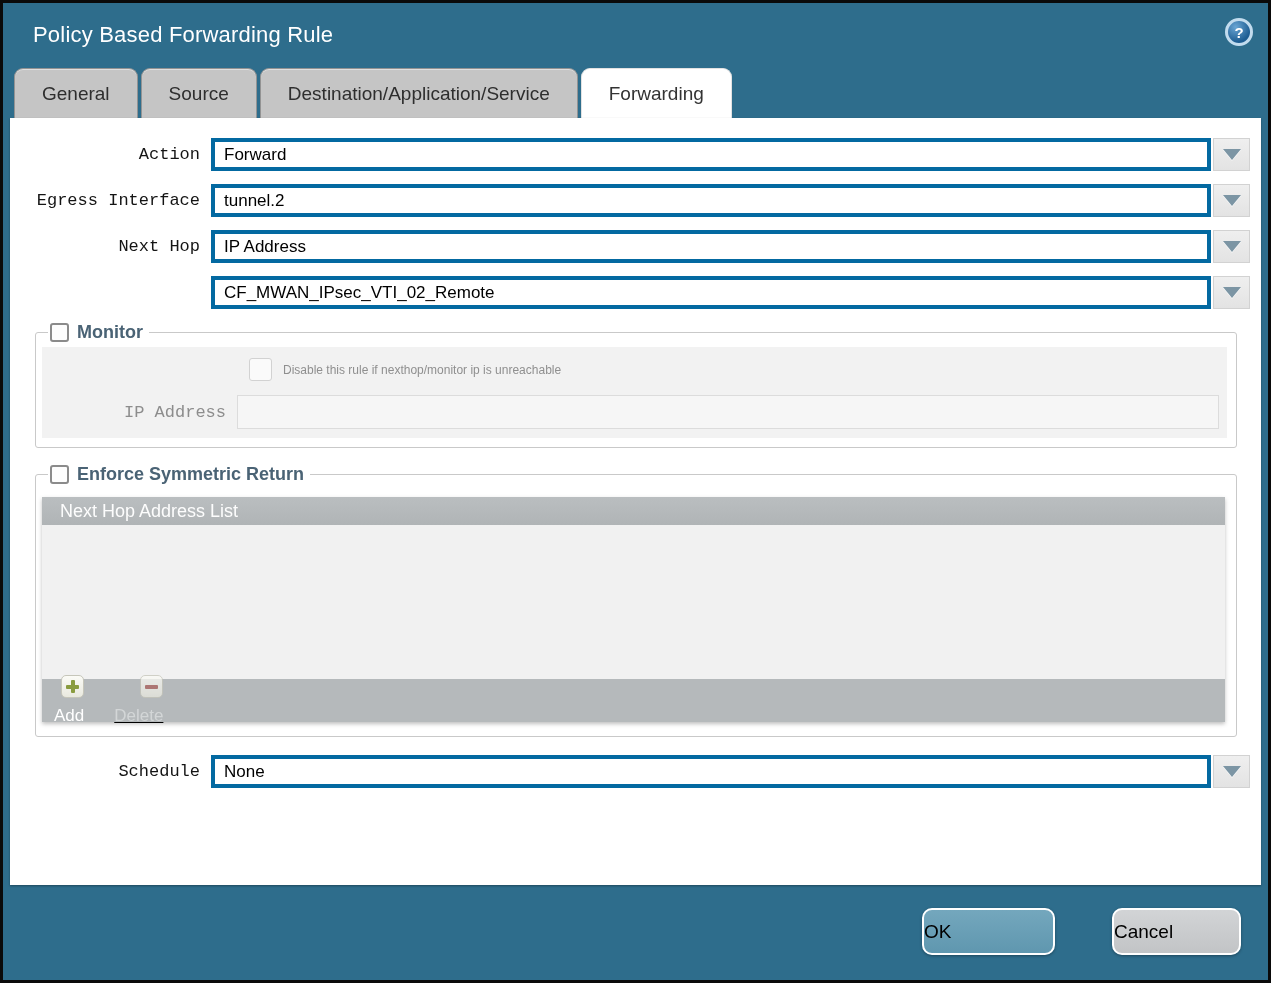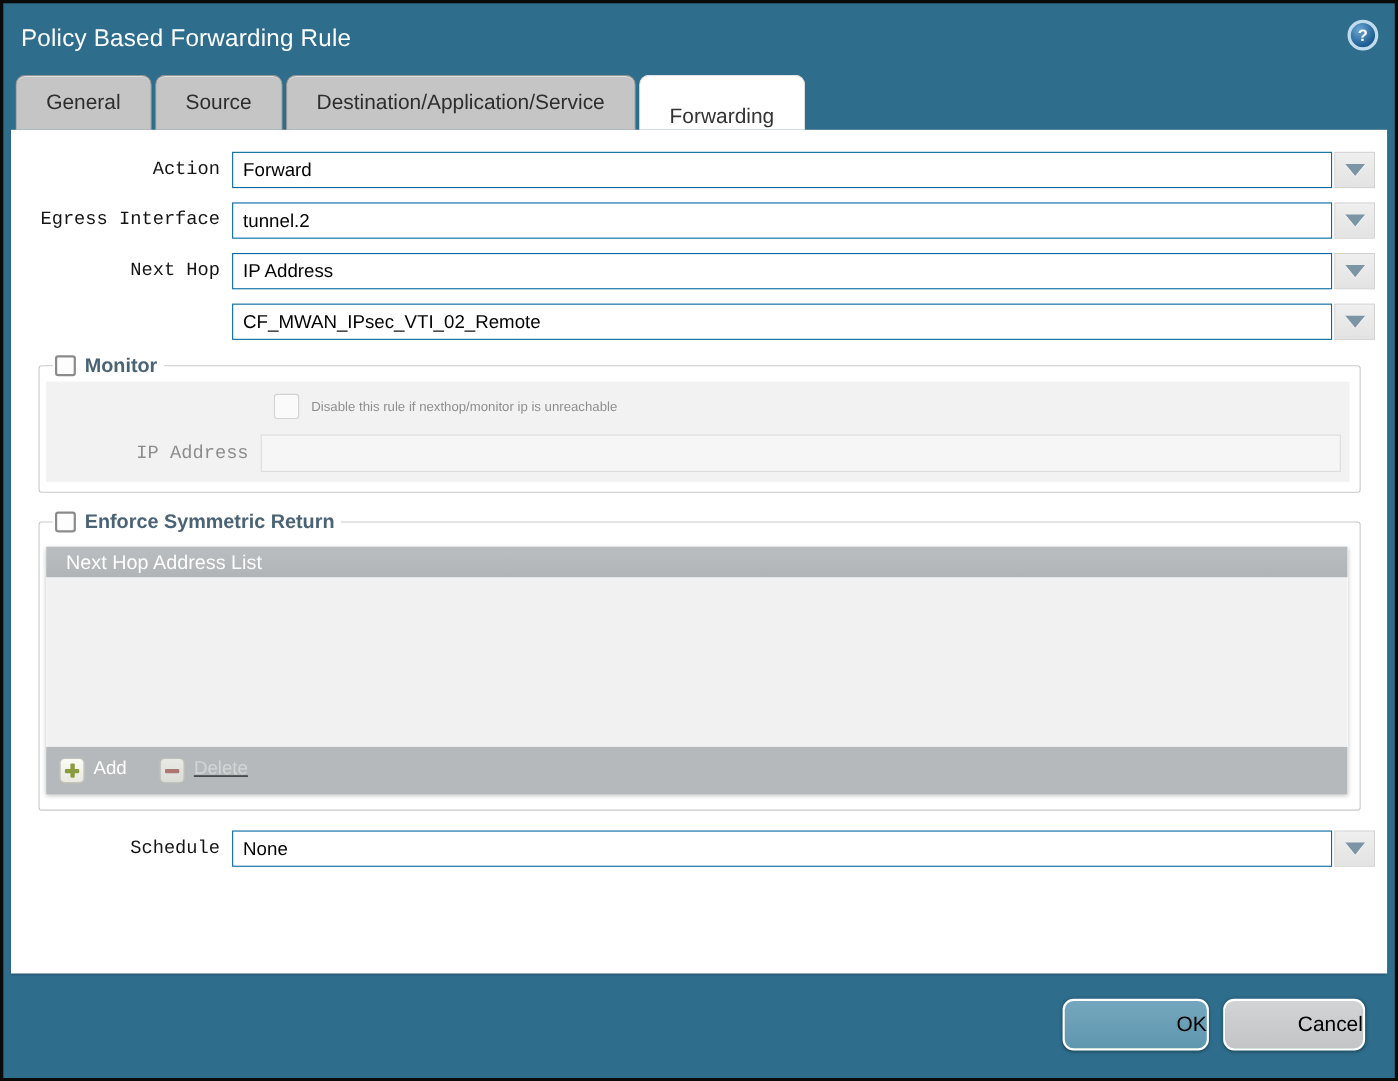--- a/index.html
+++ b/index.html
@@ -10,21 +10,21 @@
     width: 1271px; height: 983px;
     border: 3px solid #0a0a0a;
     background: #2e6d8c;
     display: flex; flex-direction: column;
     position: relative;
   }
 
   
   .titlebar { height: 65px; position: relative; flex: 0 0 auto; }
   .title {
-    position: absolute; left: 16px; top: 19px;
+    position: absolute; left: 30px; top: 19px;
     color: #fff; font-size: 22px; font-weight: 400; letter-spacing: .2px;
   }
   .help-icon {
     position: absolute; right: 15px; top: 15px;
     width: 28px; height: 28px; border-radius: 50%;
     background: radial-gradient(circle at 35% 28%, #6aa6d4, #1d5d92 70%);
     border: 3px solid #c2dcee;
     color: #fff; font-size: 15px; font-weight: bold;
     display: flex; align-items: center; justify-content: center;
     cursor: pointer;
@@ -38,40 +38,39 @@
     border-radius: 9px 9px 0 0;
     color: #2e2e2e; font-size: 19px;
     padding: 0 27px;
     display: flex; align-items: center;
     box-shadow: inset 0 1px 0 rgba(255,255,255,.45);
     cursor: pointer;
   }
   .tab.active {
     background: #fff; border-color: #e2e2e2; color: #333;
     box-shadow: none;
-    align-items: flex-end;
   }
 
   
   .content {
     background: #fff;
     margin: 0 7px; height: 767px; flex: 0 0 auto;
     padding-top: 20px;
     box-shadow: 0 1px 2px rgba(0,0,0,.35);
     overflow: hidden;
   }
 
   .form-row { display: flex; align-items: center; margin: 0 11px 13px 0; }
   .form-label {
     width: 201px; flex: 0 0 auto; text-align: right; padding-right: 11px;
     font-size: 17px; color: #141414; font-family: Liberation Mono, monospace;
   }
   .combo-value {
     flex: 1; height: 33px; background: #fff;
-    border: 1px solid #0369a1;
+    border: 4px solid #0369a1;
     font-size: 17px; color: #000;
     display: flex; align-items: center; padding-left: 9px;
   }
   .drop-btn {
     flex: 0 0 auto; width: 37px; height: 33px; margin-left: 2px;
     background: linear-gradient(#efefef, #e3e3e3);
     border: 1px solid #d2d2d2;
     display: flex; align-items: center; justify-content: center;
     cursor: pointer;
   }
@@ -128,21 +127,21 @@
   .nh-header {
     height: 28px; background: linear-gradient(#babec0, #b0b4b6);
     color: #fdfdfd; font-size: 18px;
     display: flex; align-items: center; padding-left: 18px;
   }
   .nh-body { height: 154px; background: #f1f1f1; }
   .nh-footer {
     height: 43px; background: #b5b9bb;
     display: flex; align-items: center; padding-left: 12px; gap: 30px;
   }
-  .tbl-btn { display: flex; align-items: flex-start; gap: 8px; cursor: pointer; }
+  .tbl-btn { display: flex; align-items: flex-end; gap: 8px; cursor: pointer; flex-direction: column; }
   .tbl-btn.disabled { cursor: default; text-decoration: underline; }
   .icon-chip {
     width: 23px; height: 23px; border-radius: 5px;
     background: linear-gradient(#fbfbf6, #e9e9df);
     border: 1px solid #c6c6ba;
     display: flex; align-items: center; justify-content: center;
   }
   .plus-glyph, .minus-glyph { position: relative; width: 13px; height: 13px; }
   .plus-glyph::before, .minus-glyph::before {
     content: ""; position: absolute; left: 0; top: 5px; width: 13px; height: 4px;
@@ -160,22 +159,22 @@
   .schedule-row { margin-top: 18px; }
 
   
   .footer {
     flex: 1; display: flex; justify-content: flex-end; align-items: flex-start;
     padding: 23px 27px 0 0; gap: 13px;
   }
   .btn {
     height: 47px; border-radius: 10px; border: 2px solid #fff;
     font-size: 19px; color: #000; font-family: "Liberation Sans", sans-serif;
-    display: flex; align-items: center; justify-content: flex-end;
-    cursor: pointer; box-shadow: 0 1px 3px rgba(0,0,0,.35);
+    display: flex; align-items: center; justify-content: flex-start;
+    cursor: pointer; box-shadow: 0 1px 3px rgba(0,0,0,.35); margin-left: 44px;
   }
   .btn-ok { width: 133px; background: linear-gradient(#74a7bd, #5f97af); }
   .btn-cancel { width: 129px; background: linear-gradient(#d2d4d6, #c2c4c6); }
 </style>
 </head>
 <body>
 
 <div class="frame">
 
   <div class="titlebar">

